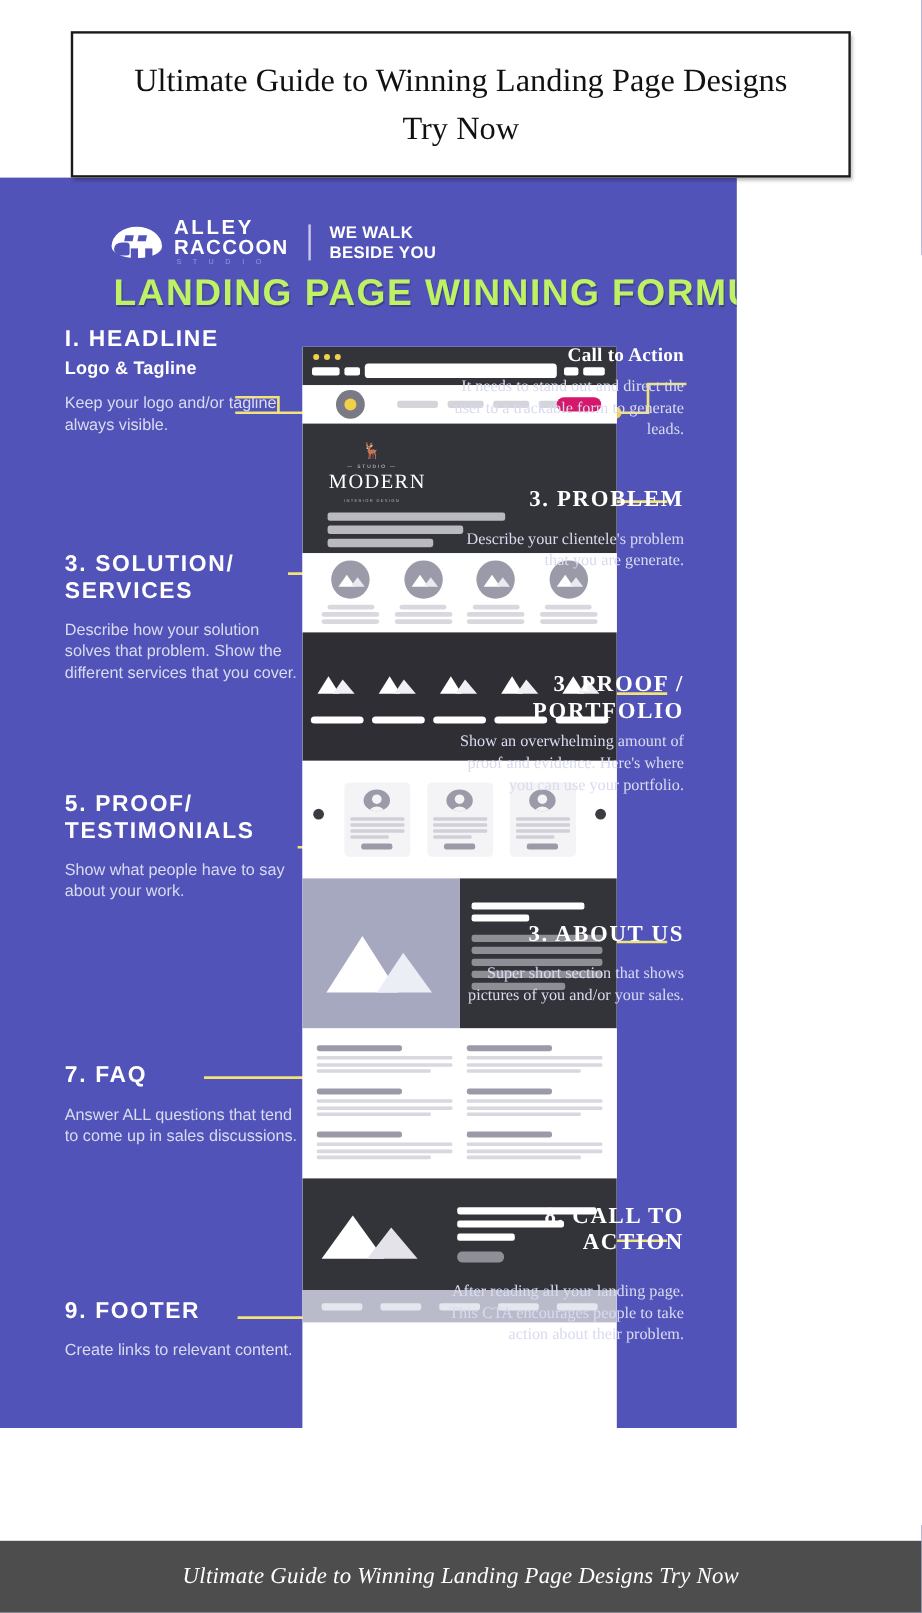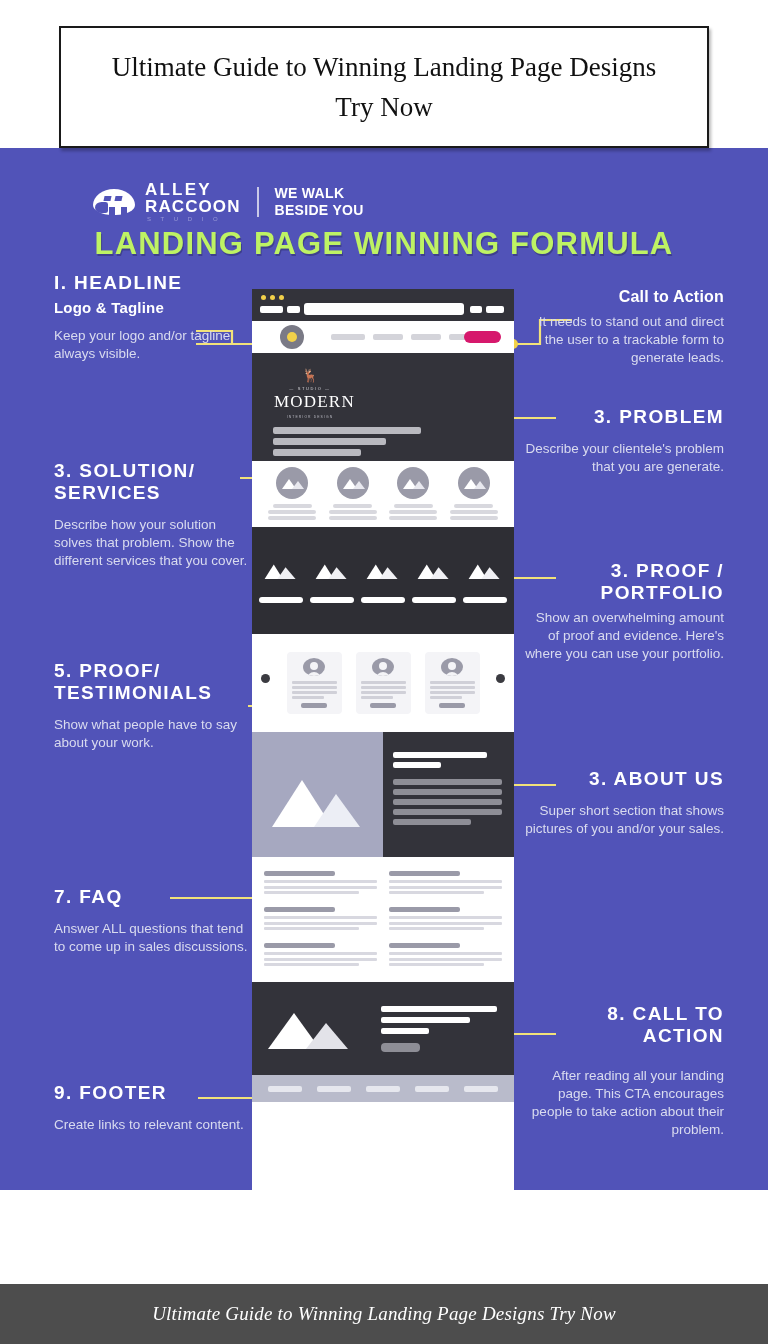--- a/index.html
+++ b/index.html
@@ -31,21 +31,21 @@
     font-size: 27px;
     line-height: 1.5;
     color: #111111;
     padding: 0 40px;
   }
 
   
   .info {
     position: absolute;
     left: 0; top: 148px;
-    width: 768px; height: 1042px;
+    width: 614px; height: 1042px;
     background: #5153b8;
     overflow: hidden;
   }
 
   
   .brand {
     position: absolute;
     left: 93px; top: 33px;
     display: flex; align-items: center; gap: 10px;
   }
@@ -221,21 +221,21 @@
   .cta-txt .l { display: block; height: 6px; background: #ffffff; border-radius: 2px; margin-bottom: 5px; }
   .cta-txt .btn { display: block; height: 9px; width: 32%; background: #8e8e96; border-radius: 4px; margin-top: 9px; }
 
   
   .m-foot { height: 27px; background: #b9bbcb; display: flex; align-items: center; justify-content: space-around; padding: 0 8px; }
   .m-foot span { display: block; height: 6px; width: 34px; background: #e6e7ee; border-radius: 2px; }
 
   
   .side { position: absolute; }
   .side.left { left: 54px; width: 195px; text-align: left; }
-  .side.right { right: 44px; width: 200px; text-align: right; }
+  .side.right { right: 44px; width: 200px; text-align: right; font-family: Liberation Serif, serif; }
   .side .num {
     font-weight: 800; font-size: 19px; letter-spacing: 1.4px;
     color: #ffffff; line-height: 1.16; margin-bottom: 5px;
   }
   .side .sub {
     font-weight: 700; font-size: 15px; color: #ffffff;
     margin-bottom: 11px; letter-spacing: .2px;
   }
   .side .body {
     font-size: 13.5px; line-height: 1.34; color: #d9dbef;

